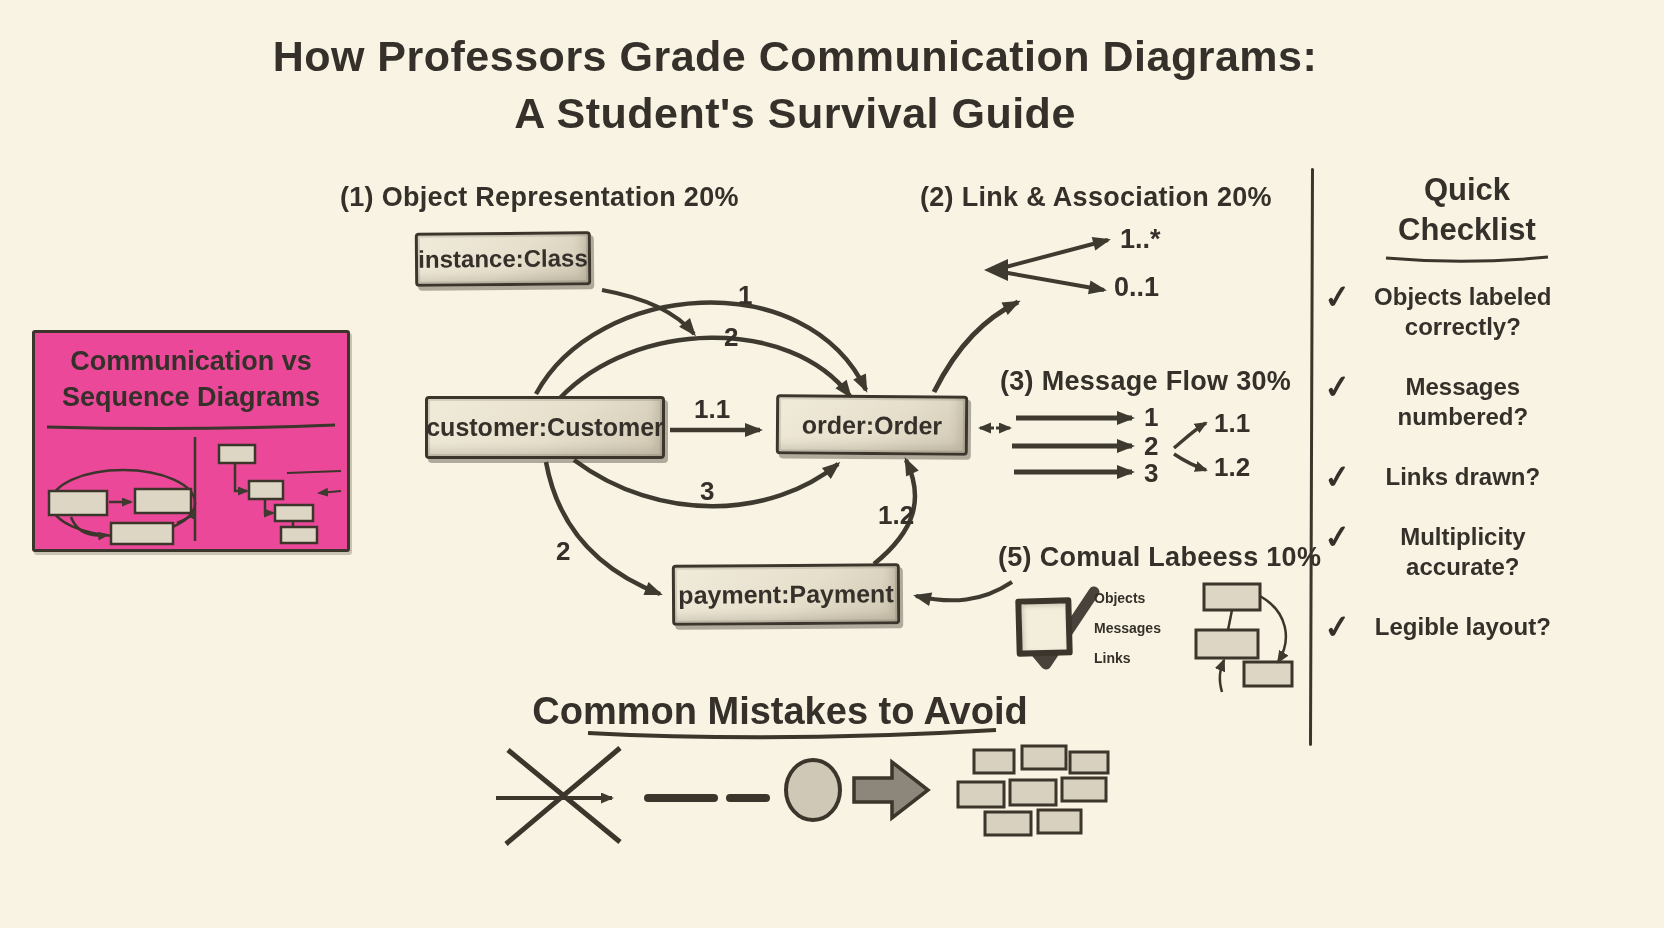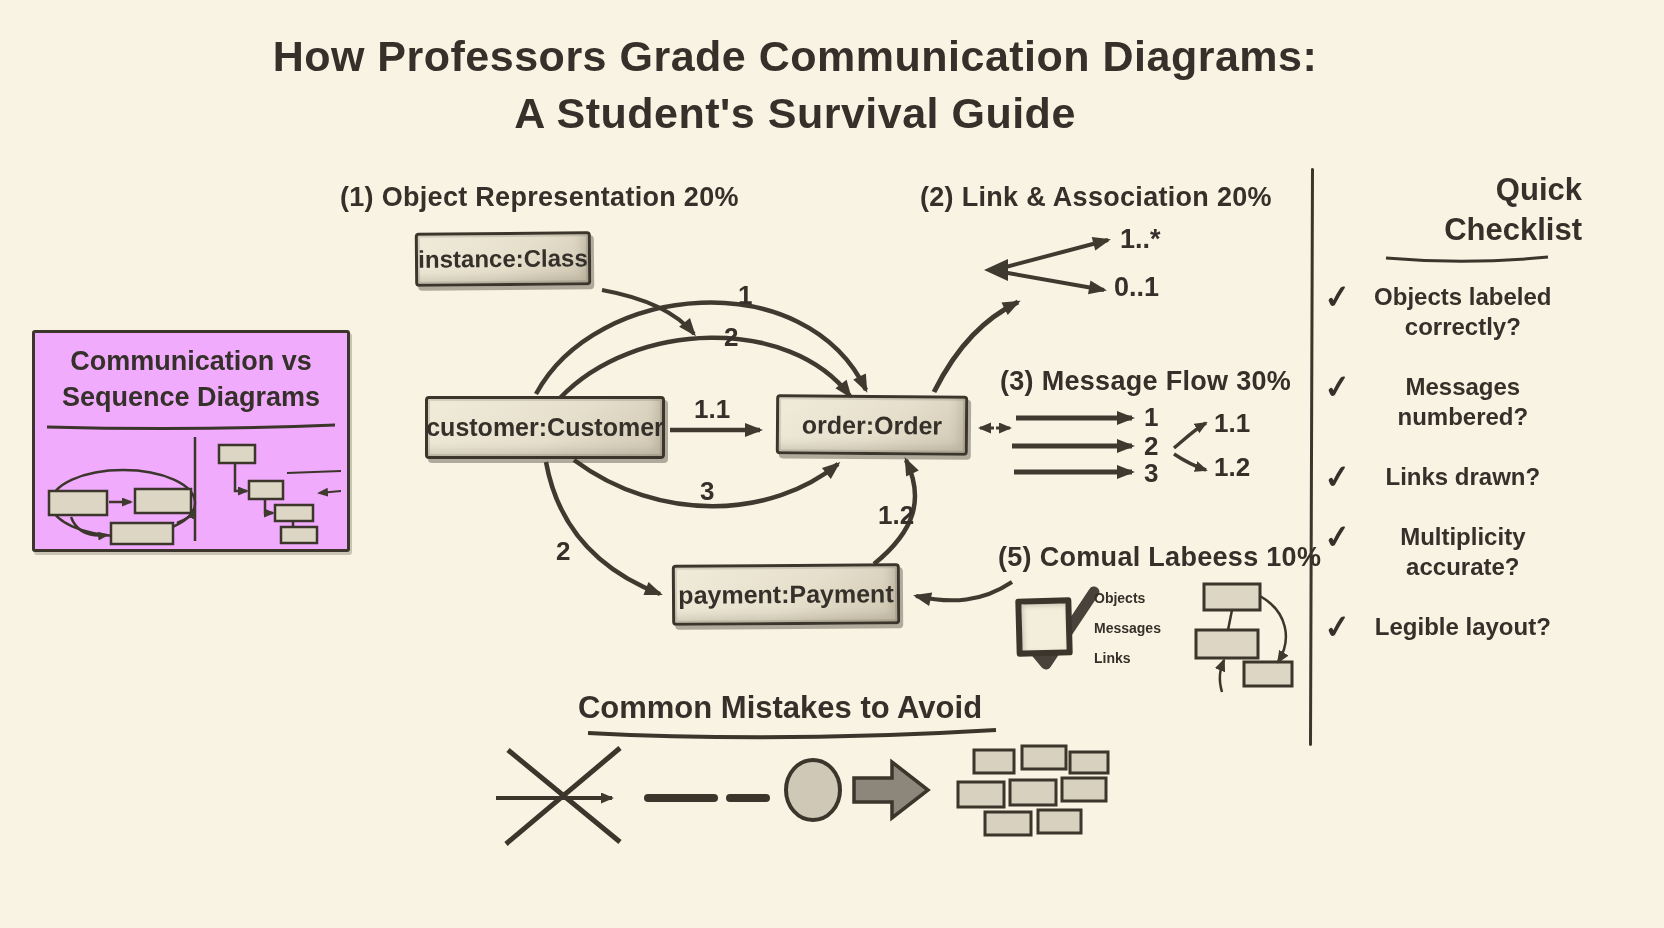--- a/index.html
+++ b/index.html
@@ -22,46 +22,46 @@
     border:3px solid #3b352b;border-radius:4px;
     background:linear-gradient(140deg,#f1ebda 0%,#e6dfcc 55%,#cfc7b2 100%);
     box-shadow:3px 4px 0 rgba(59,53,43,.38), inset 0 0 0 2px rgba(59,53,43,.14), inset -6px -6px 10px rgba(90,82,66,.18);
     display:flex;align-items:center;justify-content:center;
     font-weight:bold;z-index:3;
   }
   .msglabel{font-size:26px;font-weight:bold;z-index:4;}
   .panel{
     left:32px;top:330px;width:318px;height:222px;box-sizing:border-box;
     border:3px solid #3b352b;border-radius:3px;
-    background:#f0abfc;
+    background:#ec4899;
     box-shadow:2px 3px 0 rgba(59,53,43,.25);
     z-index:3;
   }
   .panel-title{
     position:absolute;left:0;top:10px;width:100%;text-align:center;
     font-size:27px;font-weight:bold;line-height:1.35;
   }
   .side-title{
-    left:1352px;top:170px;width:230px;text-align:right;
+    left:1352px;top:170px;width:230px;text-align:center;
     font-size:31px;font-weight:bold;line-height:1.3;z-index:3;
   }
   .check-list{left:1324px;top:282px;width:260px;z-index:3;}
   .check-item{display:flex;align-items:flex-start;margin-bottom:30px;}
   .check-glyph{font-size:32px;font-weight:bold;line-height:30px;margin-right:12px;transform:rotate(-6deg);}
   .check-text{font-size:24px;font-weight:bold;line-height:30px;width:200px;text-align:center;}
   .s5-items{left:1094px;top:583px;z-index:3;}
   .s5-item{font-size:14px;font-weight:bold;line-height:30px;}
   .checkbox{
     left:1016px;top:598px;width:56px;height:58px;box-sizing:border-box;
     border:6px solid #3b352b;border-radius:3px;transform:rotate(-1.5deg);
     background:#f3eedc;box-shadow:inset 2px 2px 4px rgba(90,82,66,.25);z-index:3;
   }
   .mistakes-heading{
     left:500px;top:690px;width:560px;text-align:center;
-    font-size:31px;font-weight:bold;z-index:3;
+    font-size:38px;font-weight:bold;z-index:3;
   }
   svg{position:absolute;left:0;top:0;z-index:2;}
   .divider{
     left:1310px;top:168px;width:3px;height:578px;background:#3b352b;
     border-radius:2px;transform:rotate(.2deg);z-index:2;
   }
 </style>
 </head>
 <body>
 

